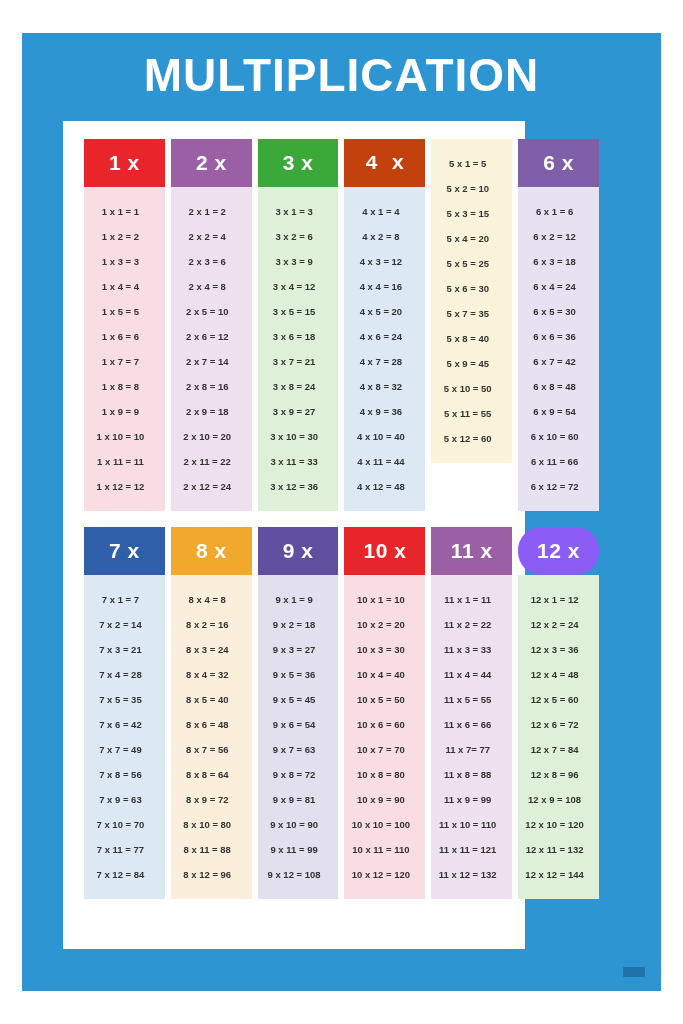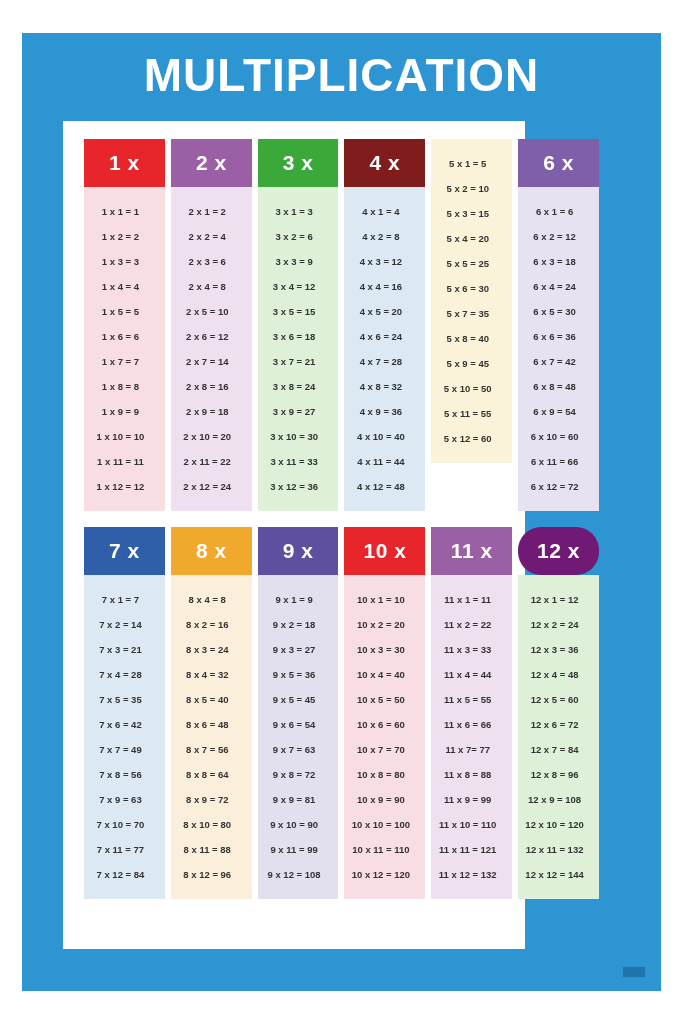--- a/index.html
+++ b/index.html
@@ -150,21 +150,21 @@
               <div class="cell">3 x 6 = 18</div>
               <div class="cell">3 x 7 = 21</div>
               <div class="cell">3 x 8 = 24</div>
               <div class="cell">3 x 9 = 27</div>
               <div class="cell">3 x 10 = 30</div>
               <div class="cell">3 x 11 = 33</div>
               <div class="cell">3 x 12 = 36</div>
             </div>
           </div>
           <div class="col">
-            <div class="col-head" style="background: #7f1d1d;">4 x</div>
+            <div class="col-head" style="background: #c2410c; font-family: Liberation Mono, monospace;">4 x</div>
             <div class="col-body" style="background: rgb(221, 232, 245);">
               <div class="cell">4 x 1 = 4</div>
               <div class="cell">4 x 2 = 8</div>
               <div class="cell">4 x 3 = 12</div>
               <div class="cell">4 x 4 = 16</div>
               <div class="cell">4 x 5 = 20</div>
               <div class="cell">4 x 6 = 24</div>
               <div class="cell">4 x 7 = 28</div>
               <div class="cell">4 x 8 = 32</div>
               <div class="cell">4 x 9 = 36</div>
@@ -287,21 +287,21 @@
               <div class="cell">11 x 6 = 66</div>
               <div class="cell">11 x 7= 77</div>
               <div class="cell">11 x 8 = 88</div>
               <div class="cell">11 x 9 = 99</div>
               <div class="cell">11 x 10 = 110</div>
               <div class="cell">11 x 11 = 121</div>
               <div class="cell">11 x 12 = 132</div>
             </div>
           </div>
           <div class="col">
-            <div class="col-head" style="background: #701a75; border-radius: 23px;">12 x</div>
+            <div class="col-head" style="background: #8b5cf6; border-radius: 23px;">12 x</div>
             <div class="col-body" style="background: rgb(223, 240, 216);">
               <div class="cell">12 x 1 = 12</div>
               <div class="cell">12 x 2 = 24</div>
               <div class="cell">12 x 3 = 36</div>
               <div class="cell">12 x 4 = 48</div>
               <div class="cell">12 x 5 = 60</div>
               <div class="cell">12 x 6 = 72</div>
               <div class="cell">12 x 7 = 84</div>
               <div class="cell">12 x 8 = 96</div>
               <div class="cell">12 x 9 = 108</div>

